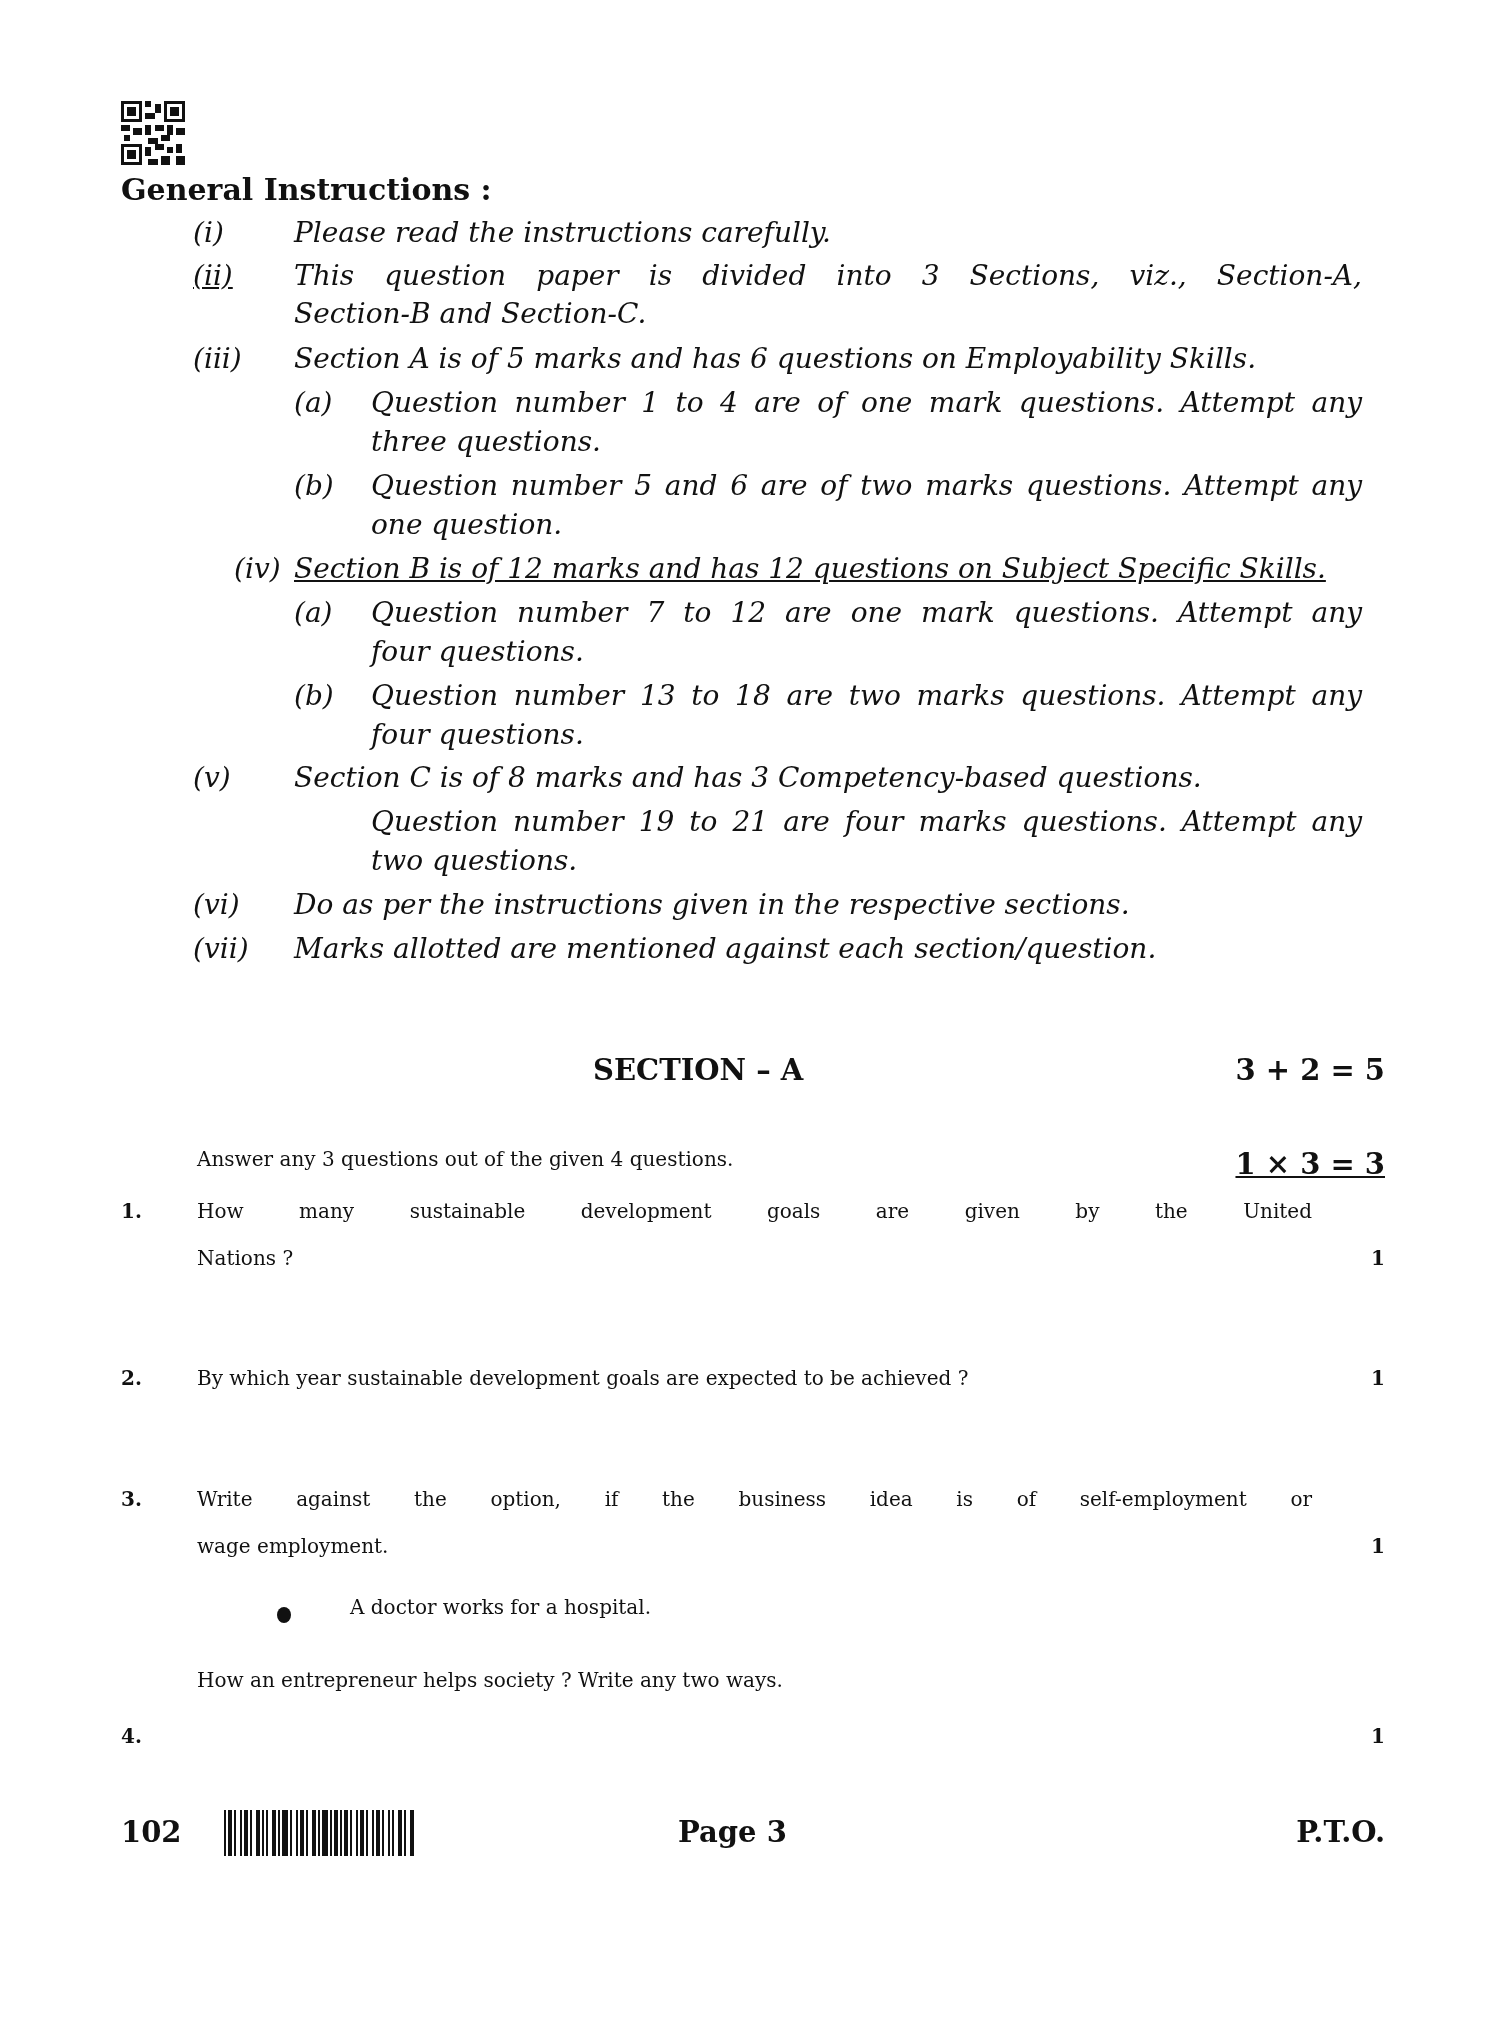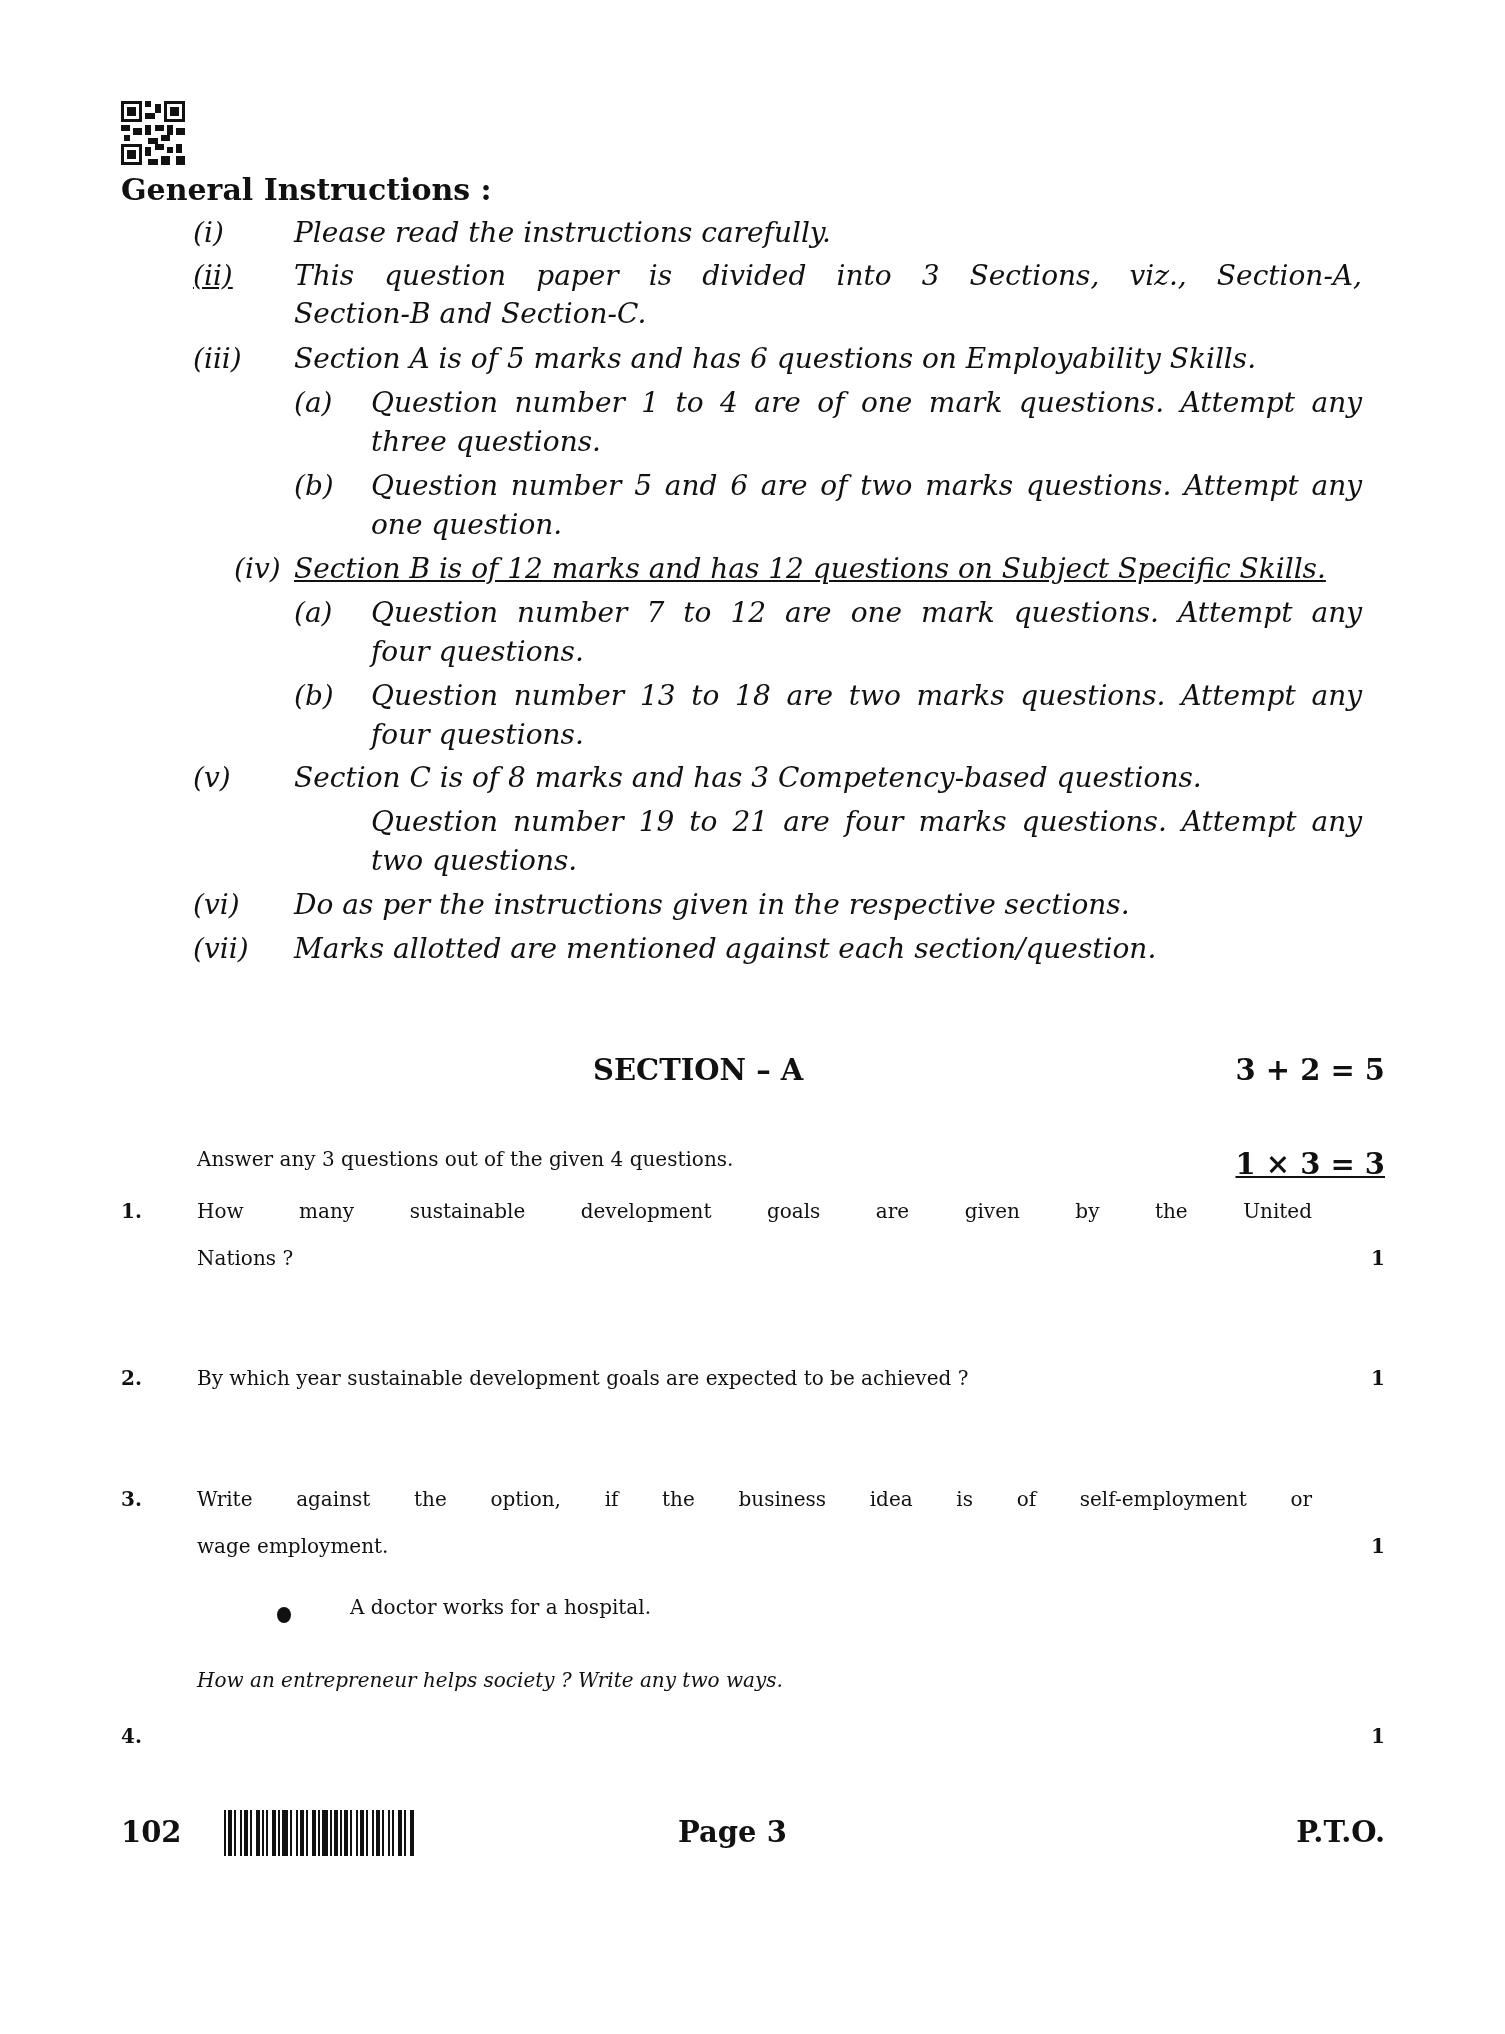--- a/index.html
+++ b/index.html
@@ -106,21 +106,21 @@
 <div class="abs norm b" style="right:120px;top:1366px;">1</div>
 
 <div class="abs norm b" style="left:121px;top:1487px;">3.</div>
 <div class="abs norm just" style="left:197px;top:1487px;width:1115px;">Write against the option, if the business idea is of self-employment or</div>
 <div class="abs norm" style="left:197px;top:1534px;">wage employment.</div>
 <div class="abs norm b" style="right:120px;top:1534px;">1</div>
 <div class="bullet" style="left:277px;top:1607px;"></div>
 <div class="abs norm" style="left:350px;top:1595px;">A doctor works for a hospital.</div>
 
 <div class="abs norm b" style="left:121px;top:1724px;">4.</div>
-<div class="abs norm" style="left:197px;top:1668px;font-style:italic;">How an entrepreneur helps society ? Write any two ways.</div>
+<div class="abs norm" style="left:197px;top:1668px;">How an entrepreneur helps society ? Write any two ways.</div>
 <div class="abs norm b" style="right:120px;top:1724px;">1</div>
 
 <div class="abs footer" style="left:121px;top:1815px;">102</div>
 <svg class="barcode" viewBox="0 0 95 30" preserveAspectRatio="none" shape-rendering="crispEdges">
   <g fill="#111">
     <rect x="0" y="0" width="1" height="30"></rect>
       <rect x="2" y="0" width="2" height="30"></rect>
       <rect x="5" y="0" width="1" height="30"></rect>
     <rect x="8" y="0" width="1" height="30"></rect>
       <rect x="10" y="0" width="2" height="30"></rect>

